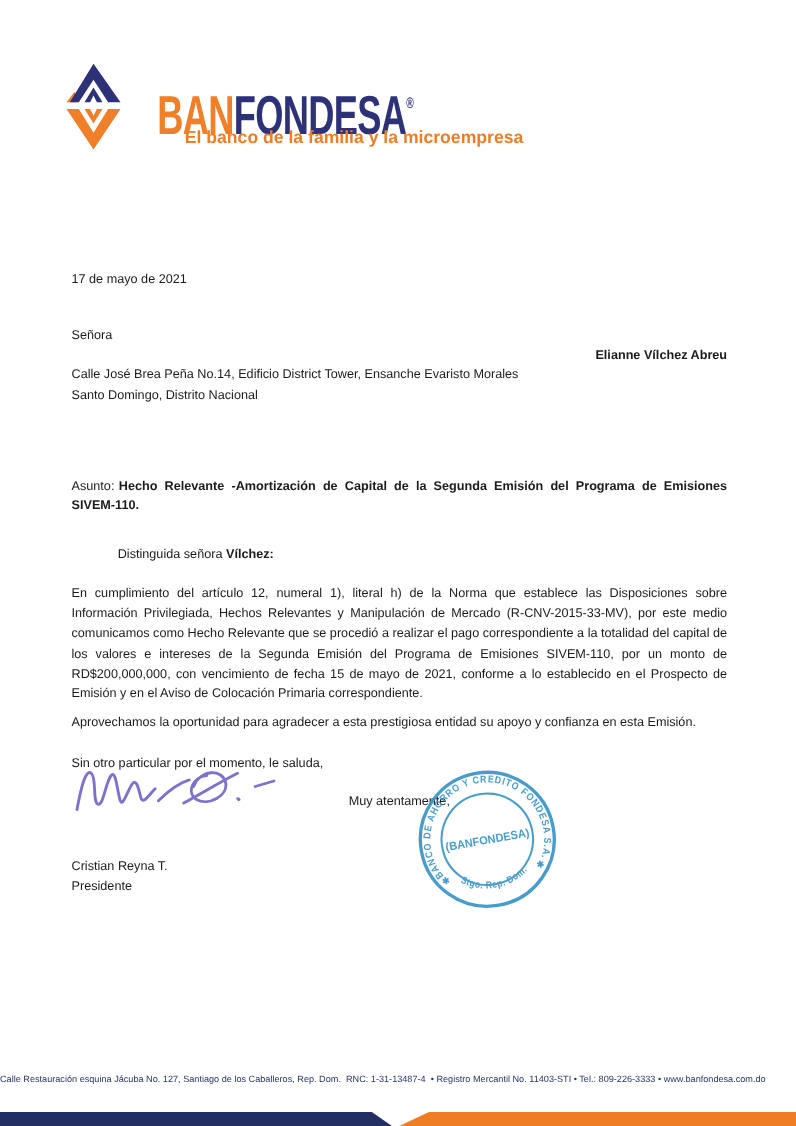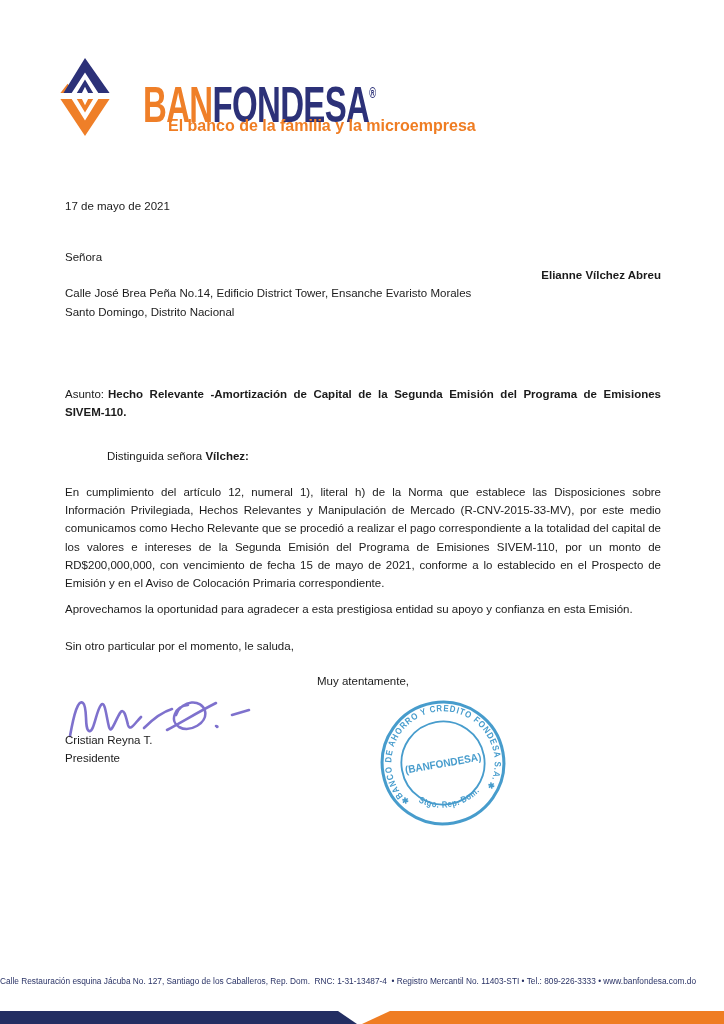--- a/index.html
+++ b/index.html
@@ -25,21 +25,21 @@
   .wordmark .fondesa { color: #2C3178; }
   .wordmark .reg { font-size: 14px; vertical-align: 24px; letter-spacing: 0; color: #2C3178; }
   .tagline {
     position: absolute; left: 146px; top: 117px; width: 218px;
     text-align: right; font-size: 16px; font-weight: 600; color: #EF7D23;
     white-space: nowrap;
     padding-left: 22px;
   }
 
   
-  .blk { position: absolute; left: 65px; width: 596px; font-size: 11.5px; line-height: 18.2px; }
+  .blk { position: absolute; left: 65px; width: 596px; font-size: 11.5px; line-height: 18.2px; margin-top: 48px; }
   .just { text-align: justify; }
   .b { font-weight: bold; text-align: right; }
   .date { top: 197px; }
   .recipient { top: 248px; }
   .subject { top: 385px; }
   .subject .lbl { margin-right: 4px; }
   .greeting { top: 447px; padding-left: 42px; }
   .para1 { top: 483px; }
   .para2 { top: 600px; }
   .para3 { top: 637px; }

